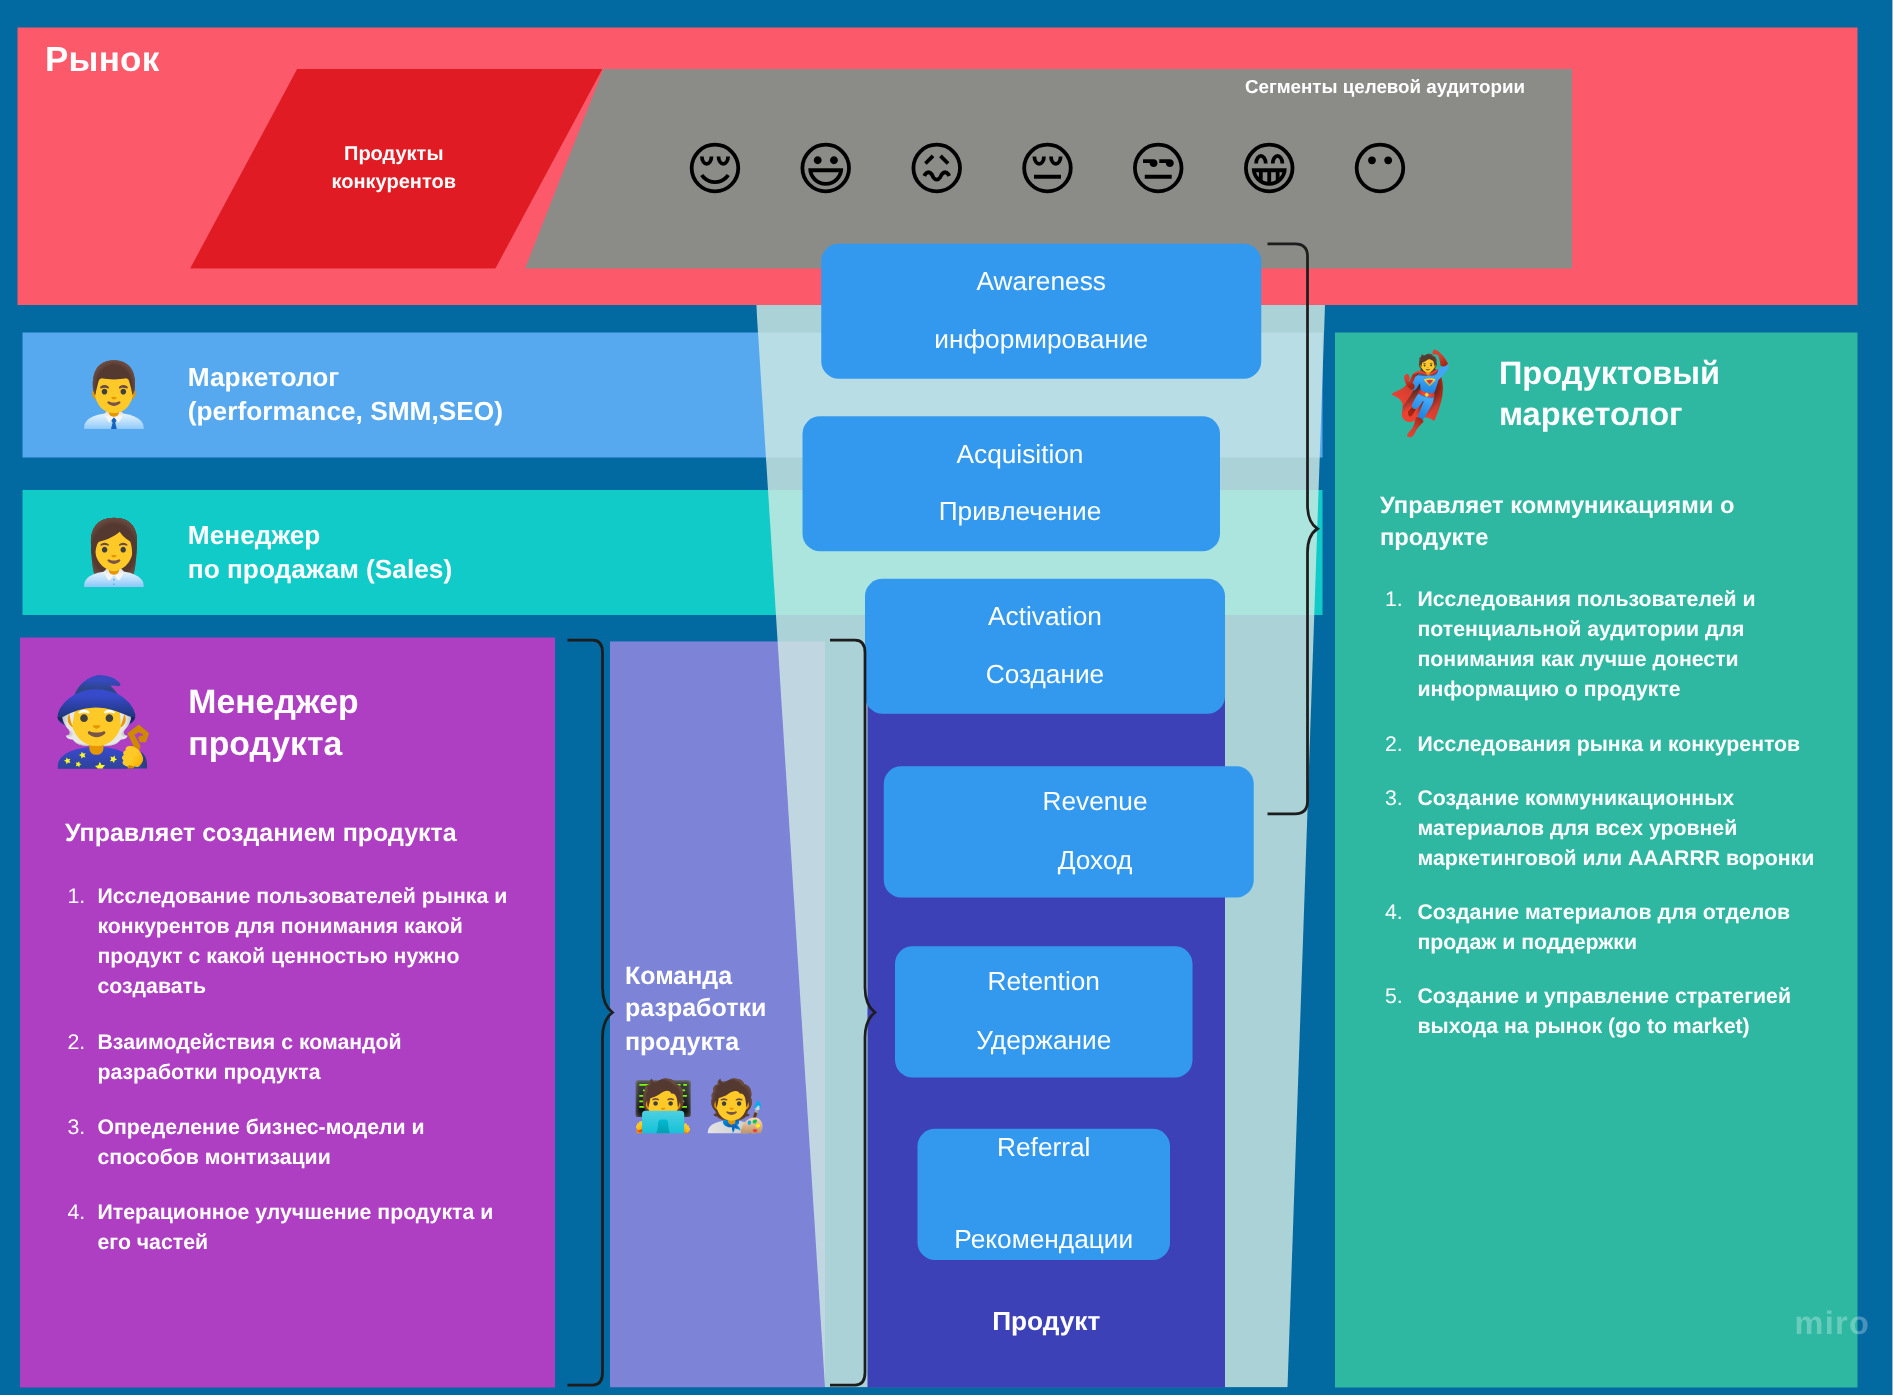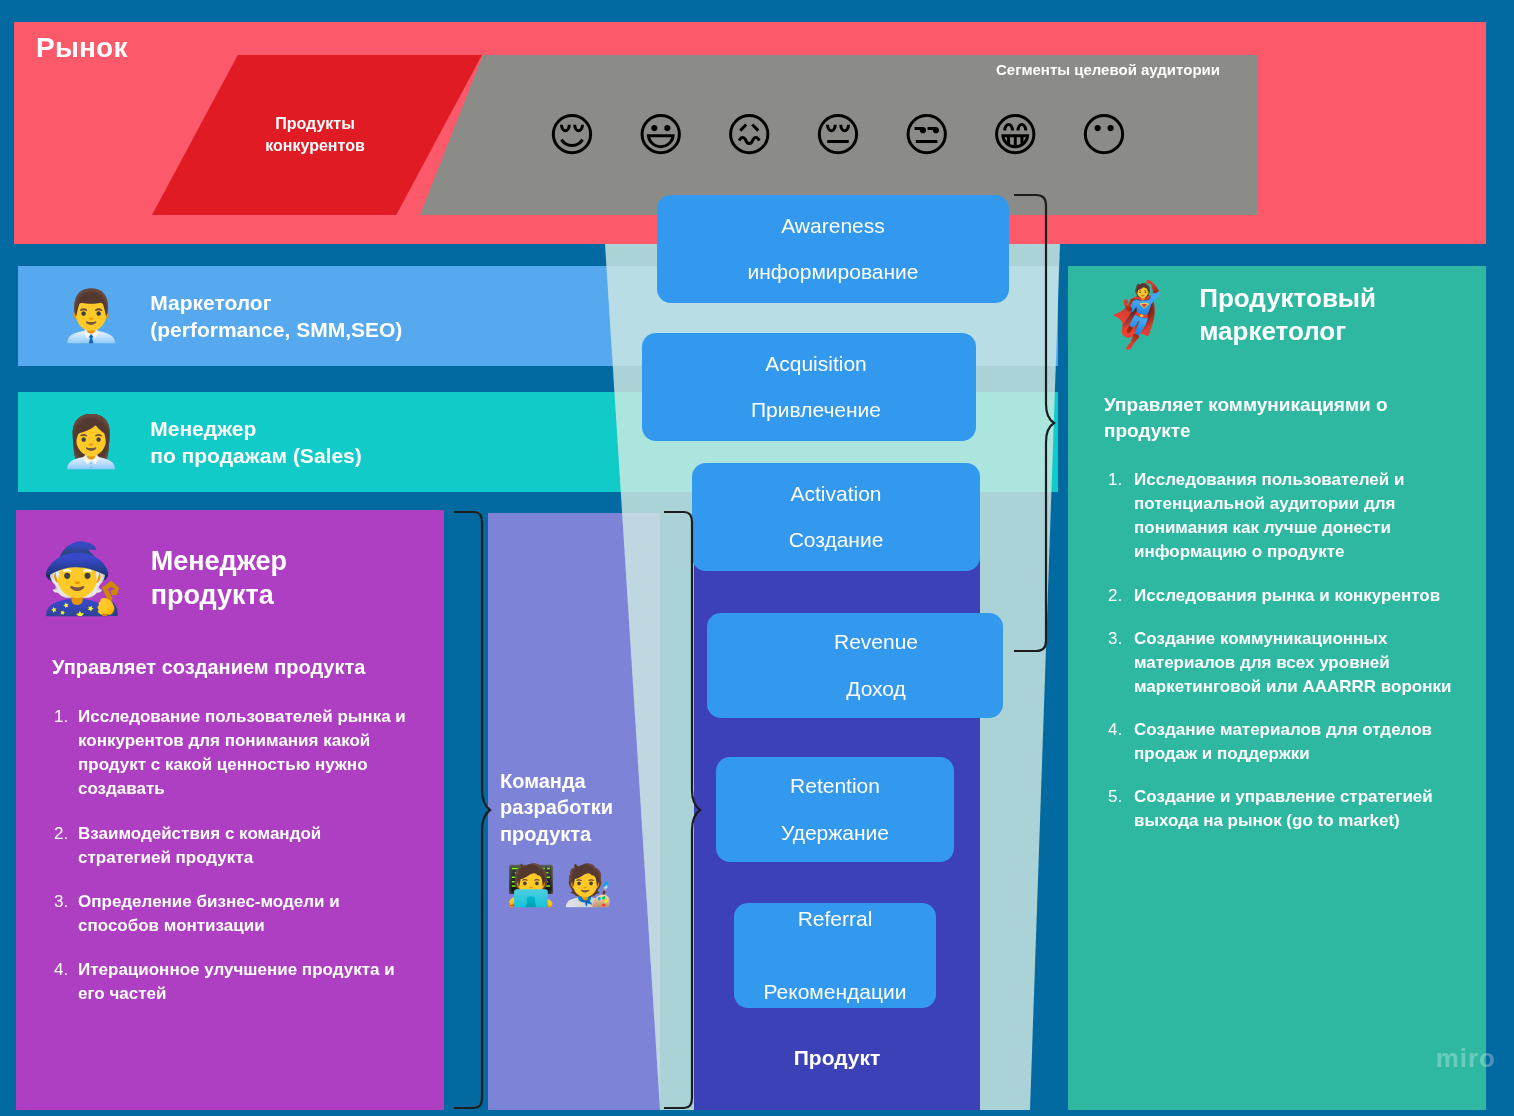--- a/index.html
+++ b/index.html
@@ -411,21 +411,21 @@
     </span>
   </div>
   <div class="pm-sub">Управляет созданием продукта</div>
   <ul class="pm-list">
     <li>
       <span class="num">1.</span>
       <span class="txt">Исследование пользователей рынка и конкурентов для понимания какой продукт с какой ценностью нужно создавать</span>
     </li>
     <li>
       <span class="num">2.</span>
-      <span class="txt">Взаимодействия с командой стратегией продукта</span>
+      <span class="txt">Взаимодействия с командой разработки продукта</span>
     </li>
     <li>
       <span class="num">3.</span>
       <span class="txt">Определение бизнес-модели и способов монтизации</span>
     </li>
     <li>
       <span class="num">4.</span>
       <span class="txt">Итерационное улучшение продукта и его частей</span>
     </li>
   </ul>

